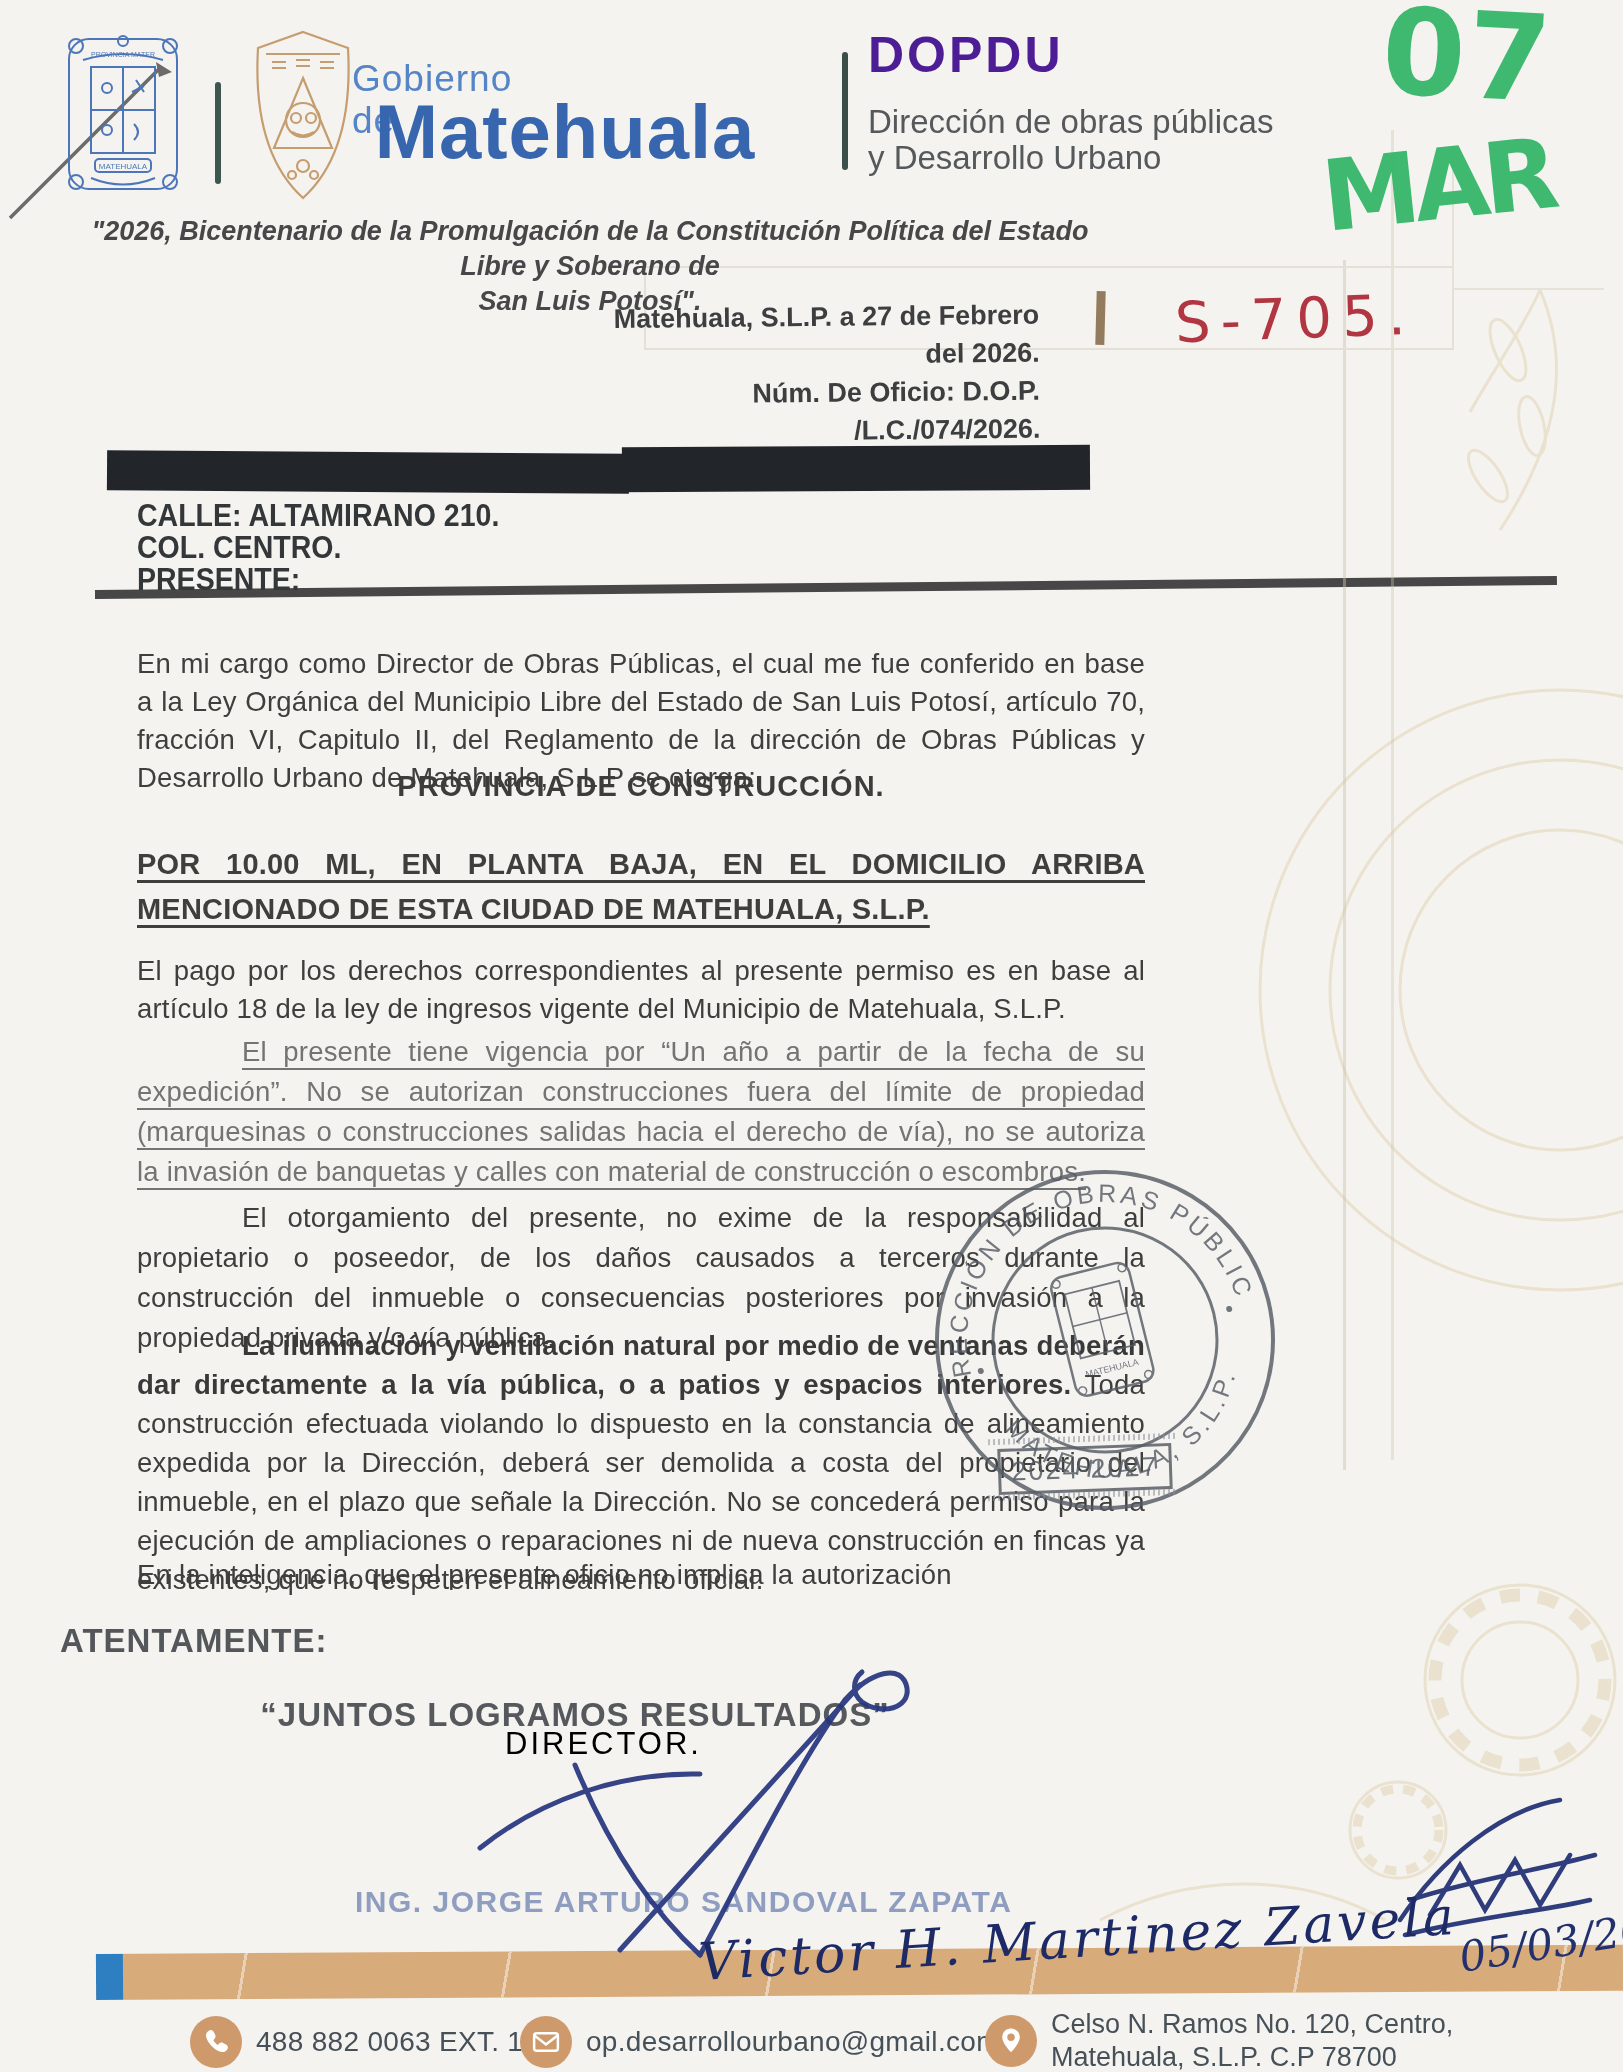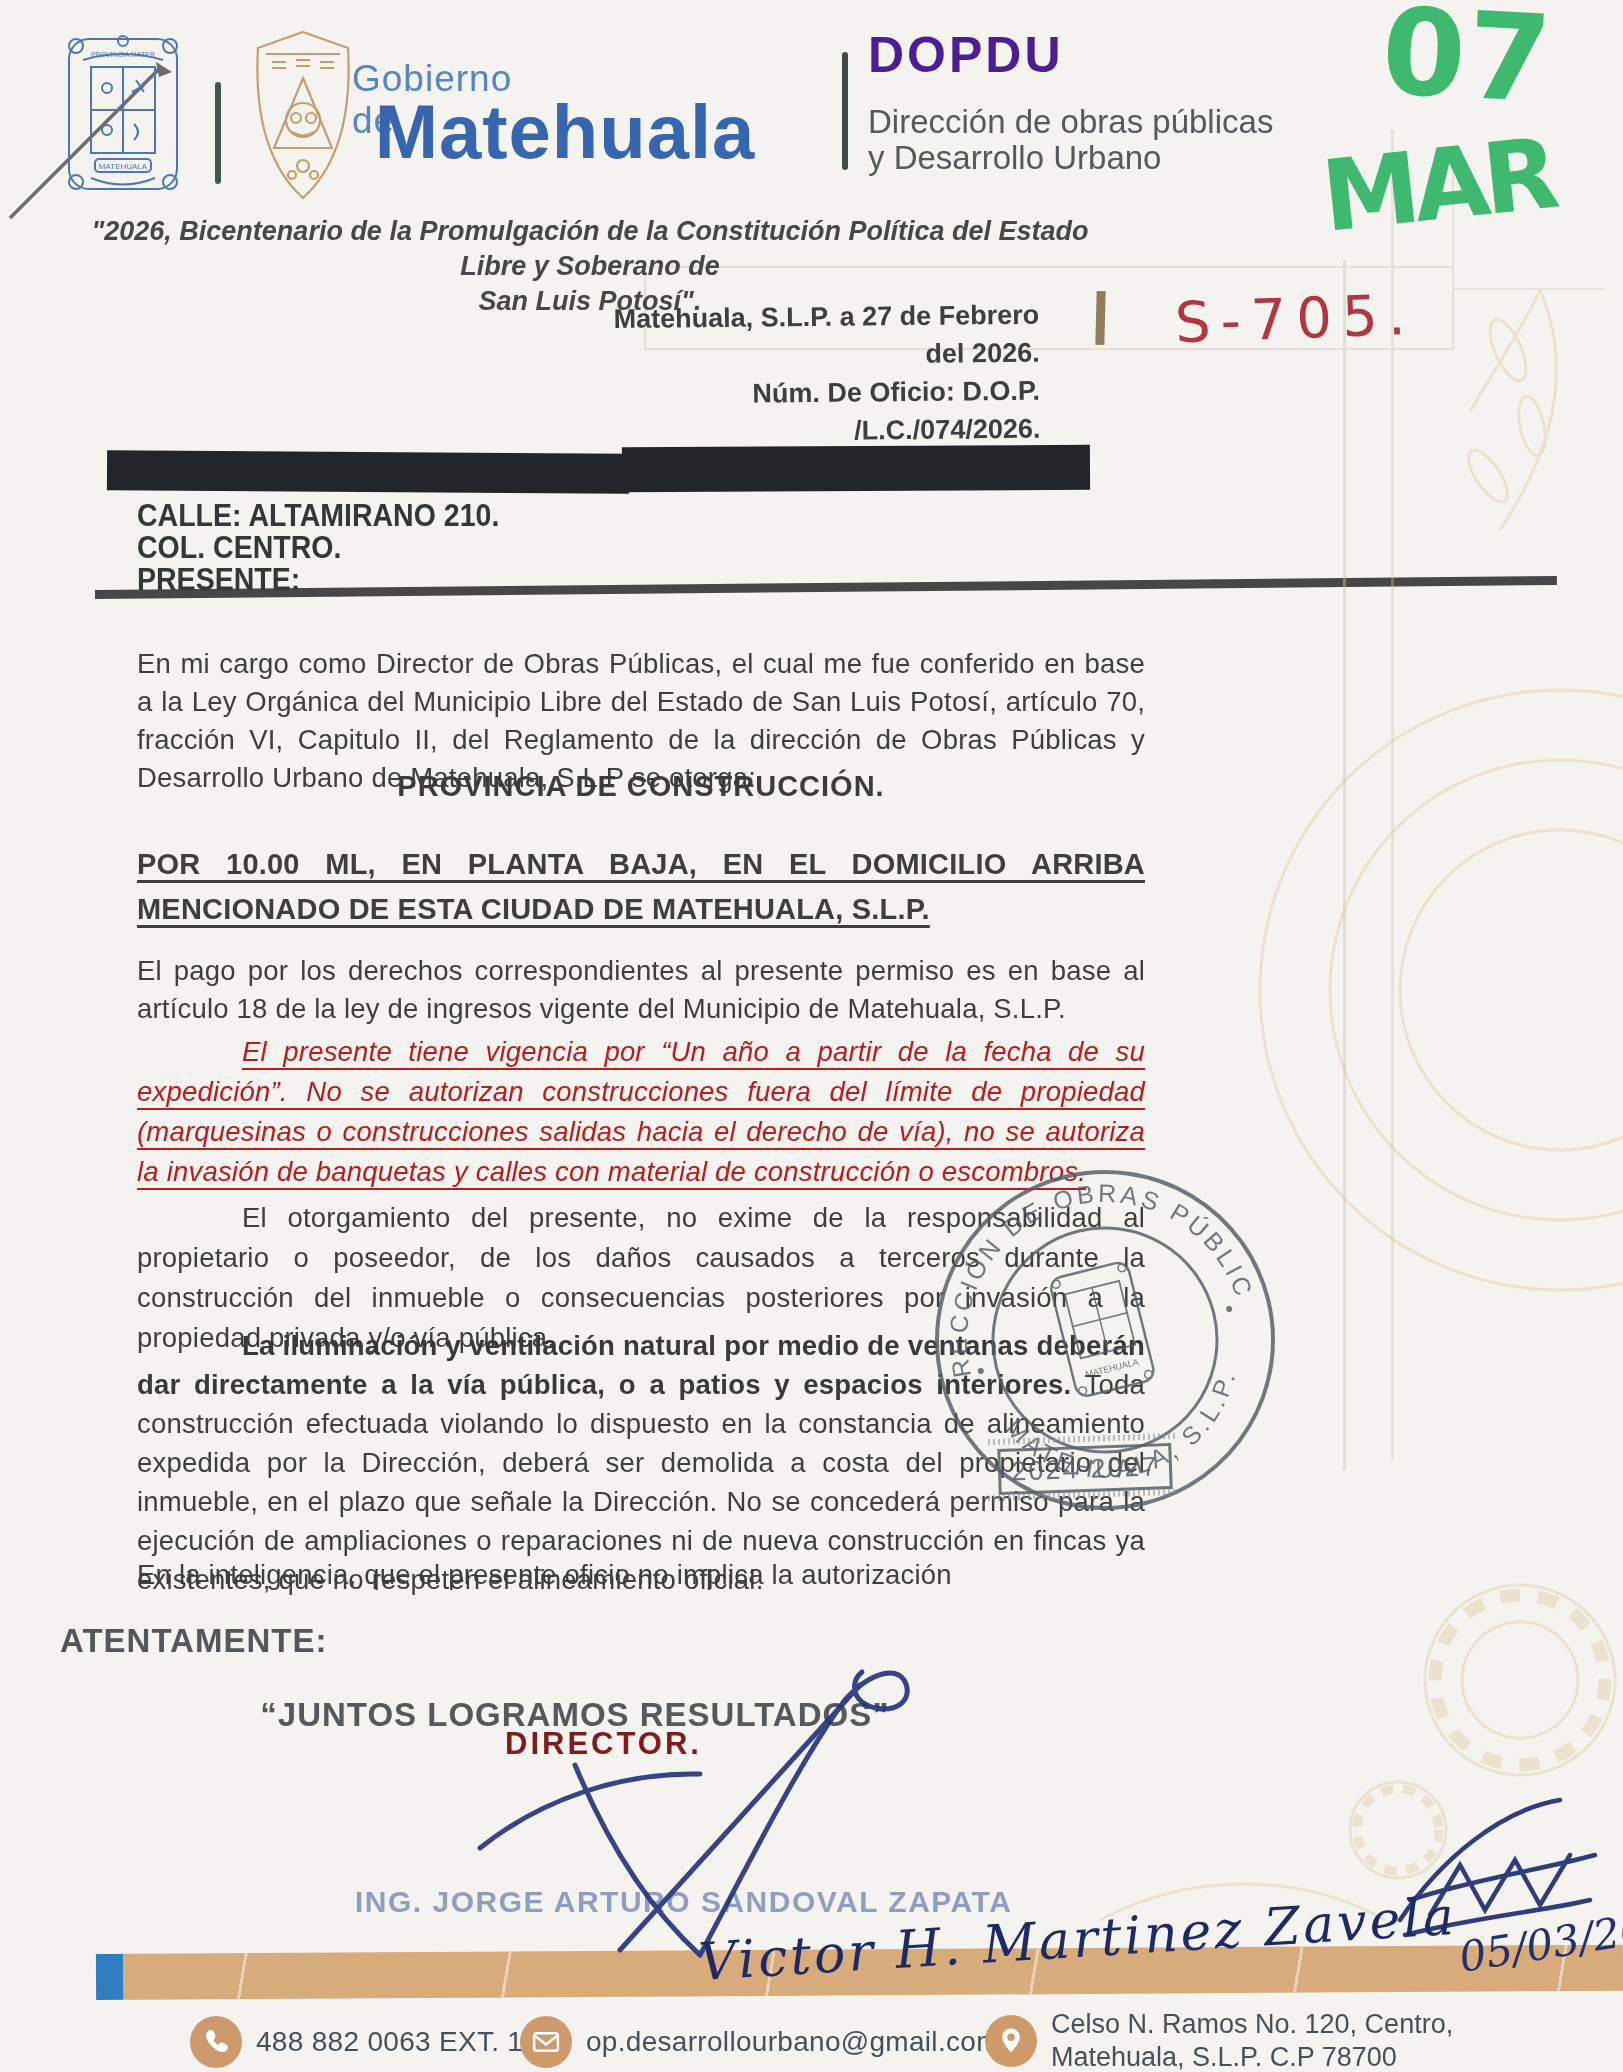--- a/index.html
+++ b/index.html
@@ -35,31 +35,31 @@
   
   .para{left:137px;width:1008px;font-size:27.5px;line-height:38px;text-align:justify;color:#3e3e3c;
         letter-spacing:.2px;z-index:5;}
   .p1{top:645px;}
   .lic-title{left:137px;top:770px;width:1008px;text-align:center;font-size:29px;font-weight:700;
              letter-spacing:1px;color:#3c3c3a;z-index:5;}
   .scope{top:842px;font-size:29px;font-weight:700;line-height:45px;text-decoration:underline;
          text-decoration-thickness:2.5px;text-underline-offset:6px;}
   .p2{top:952px;}
   .p3{top:1032px;line-height:40px;text-indent:105px;text-decoration:underline;
-      text-decoration-thickness:2px;text-underline-offset:7px;color:#b91c1c;font-weight:500;font-style:italic;}
+      text-decoration-thickness:2px;text-underline-offset:7px;color:#737373;font-weight:500;}
   .p4{top:1198px;line-height:40px;text-indent:105px;}
   .p5{top:1326px;line-height:39px;text-indent:105px;}
   .p5 .lead{font-weight:700;color:#39393a;}
   .p6{top:1556px;}
   
   .atent{left:60px;top:1622px;width:1030px;text-align:left;font-size:33px;font-weight:700;
          color:#53565a;letter-spacing:1px;z-index:5;}
   .slogan{left:60px;top:1696px;width:1030px;text-align:center;font-size:33px;font-weight:700;
           color:#55585c;letter-spacing:1px;z-index:5;}
-  .director{left:505px;top:1726px;font-size:31px;font-weight:700;letter-spacing:3px;color:#7f1d1d;z-index:5;}
+  .director{left:505px;top:1726px;font-size:31px;font-weight:400;letter-spacing:3px;color:#000000;z-index:5;}
   .ing-name{left:355px;top:1885px;font-size:30px;font-weight:700;letter-spacing:1.5px;color:#8494bb;opacity:.9;z-index:5;}
   
   .stamp-svg{left:915px;top:1150px;transform:rotate(-14deg);opacity:.82;z-index:7;}
   .period-box{left:998px;top:1446px;width:168px;height:40px;border:3px solid #5a6068;z-index:7;
               display:flex;align-items:center;justify-content:center;transform:rotate(-2deg);opacity:.85;}
   .period-inner{font-size:27px;color:#565c66;letter-spacing:2px;font-weight:500;}
   .ticks{height:6px;width:190px;background:repeating-linear-gradient(90deg,#8a8f98 0 2px,transparent 2px 5px);
          opacity:.55;z-index:7;}
   
   .band{left:96px;top:1954px;width:1527px;height:46px;transform:rotate(-.35deg);transform-origin:left center;

